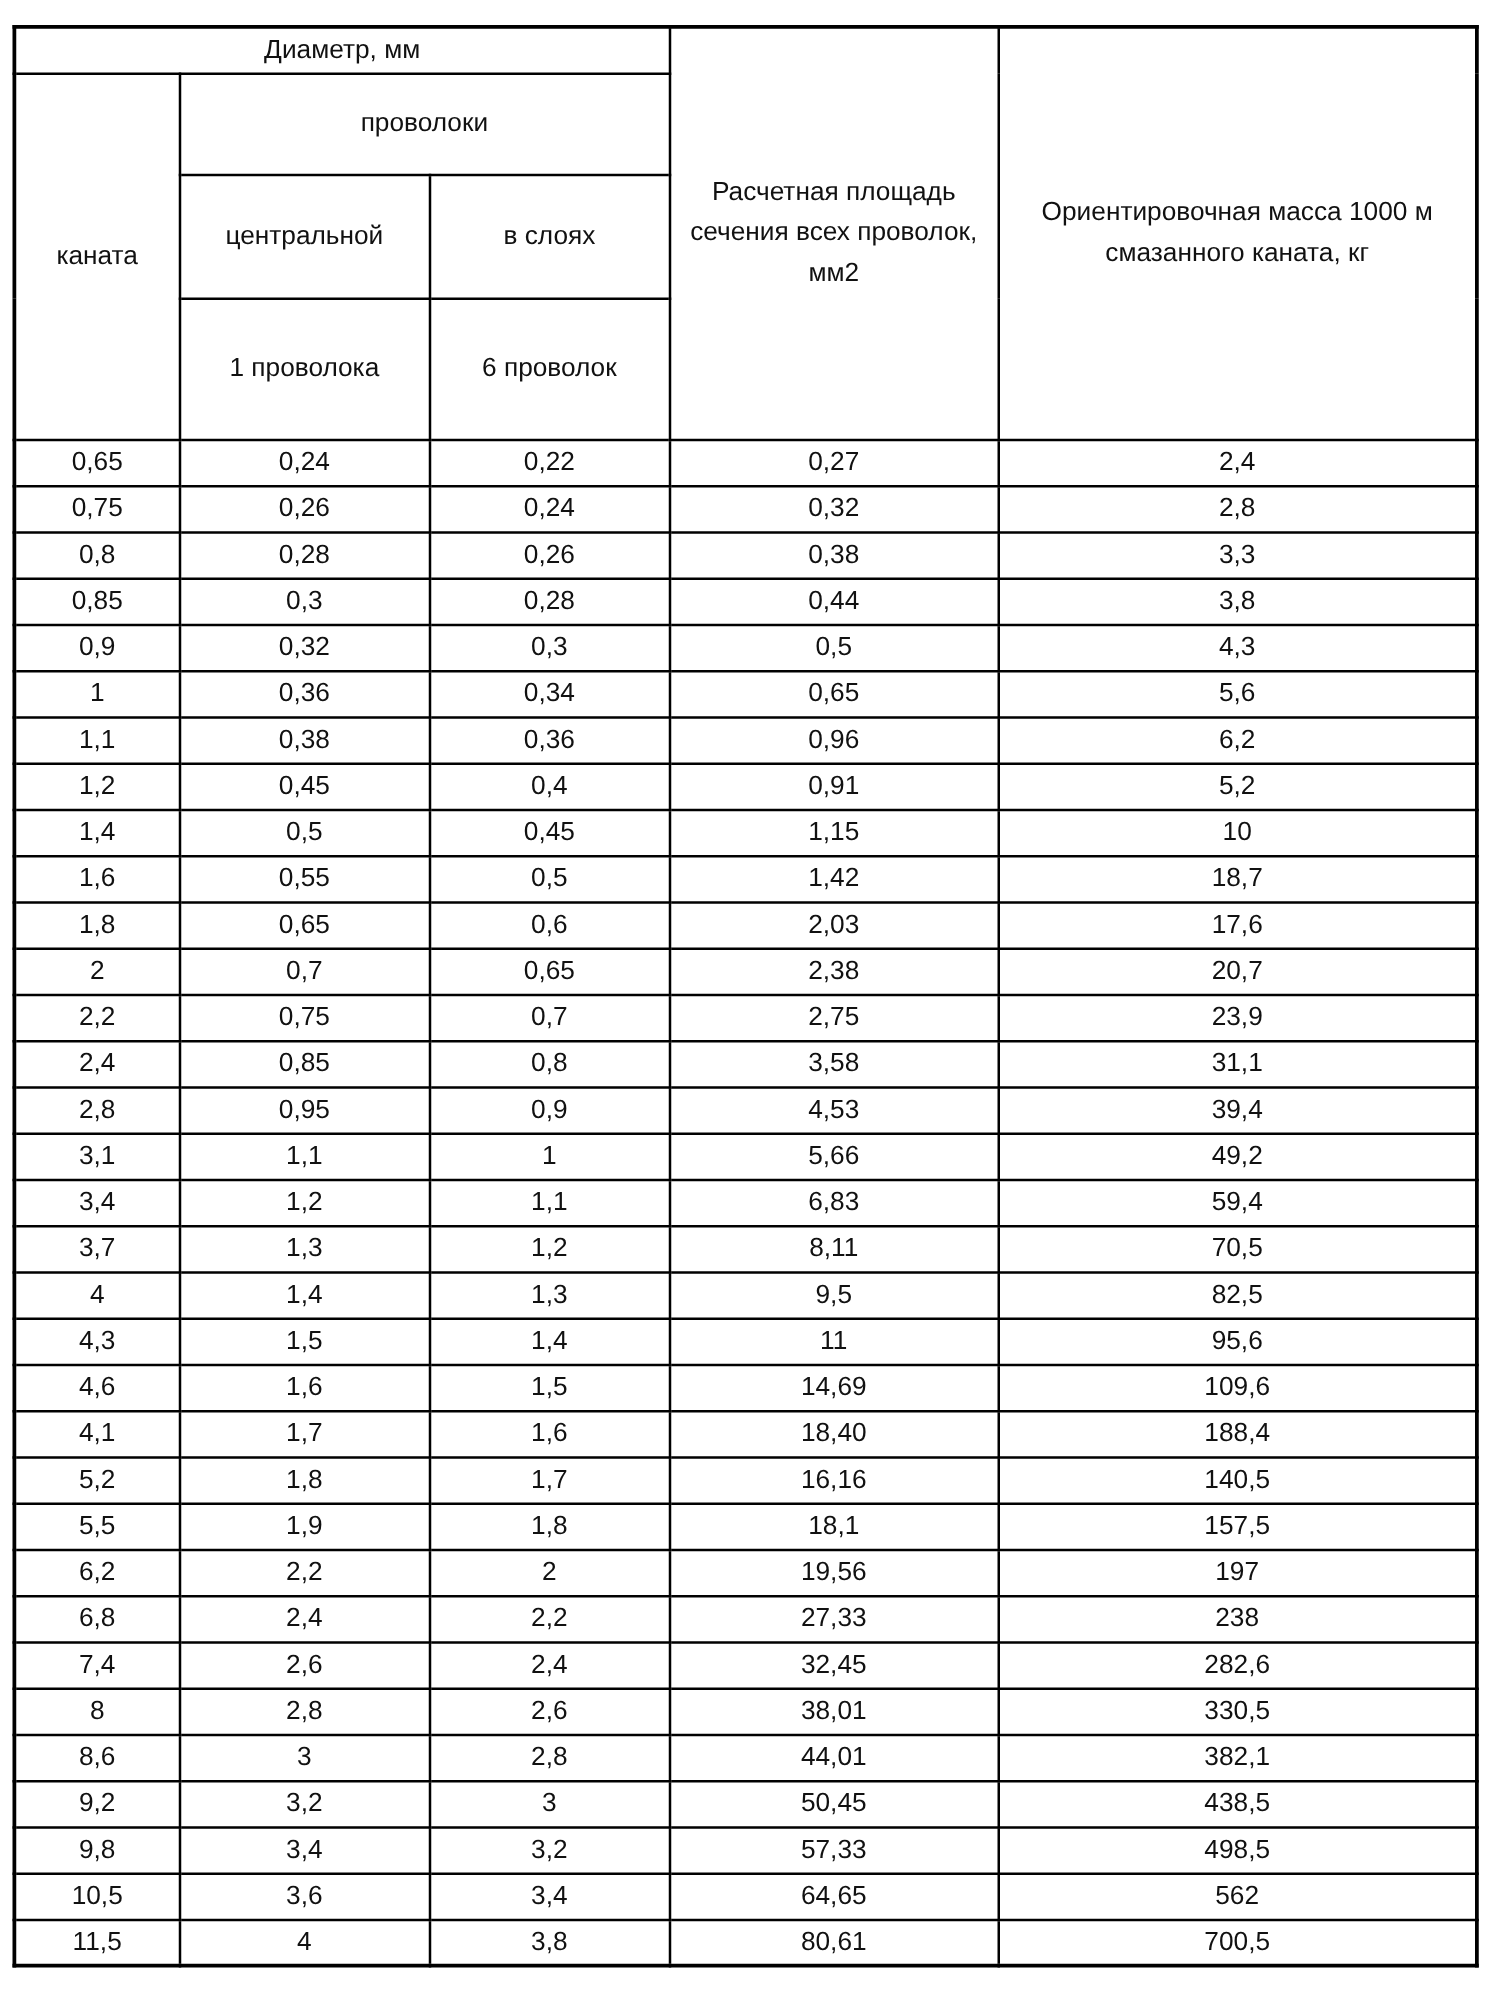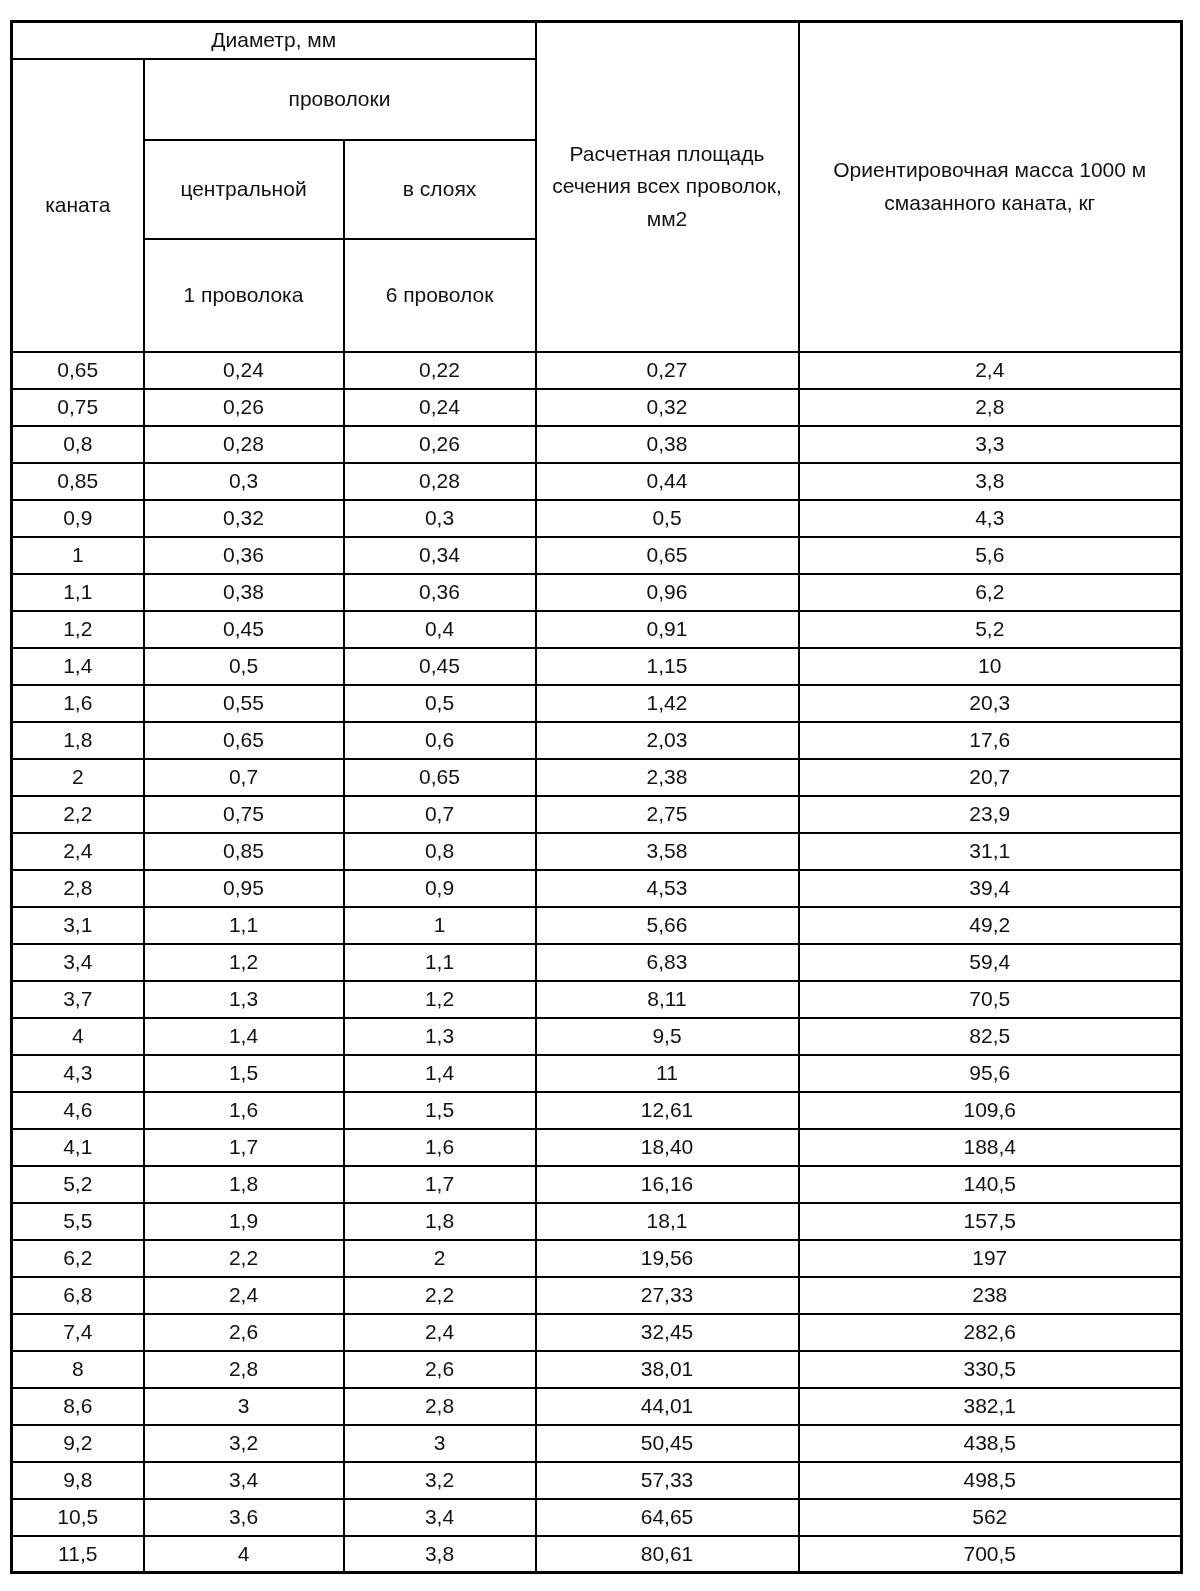--- a/index.html
+++ b/index.html
@@ -145,21 +145,21 @@
           <td>0,5</td>
           <td>0,45</td>
           <td>1,15</td>
           <td>10</td>
         </tr>
         <tr>
           <td>1,6</td>
           <td>0,55</td>
           <td>0,5</td>
           <td>1,42</td>
-          <td>20,3</td>
+          <td>18,7</td>
         </tr>
         <tr>
           <td>1,8</td>
           <td>0,65</td>
           <td>0,6</td>
           <td>2,03</td>
           <td>17,6</td>
         </tr>
         <tr>
           <td>2</td>
@@ -221,21 +221,21 @@
           <td>4,3</td>
           <td>1,5</td>
           <td>1,4</td>
           <td>11</td>
           <td>95,6</td>
         </tr>
         <tr>
           <td>4,6</td>
           <td>1,6</td>
           <td>1,5</td>
-          <td>12,61</td>
+          <td>14,69</td>
           <td>109,6</td>
         </tr>
         <tr>
           <td>4,1</td>
           <td>1,7</td>
           <td>1,6</td>
           <td>18,40</td>
           <td>188,4</td>
         </tr>
         <tr>

